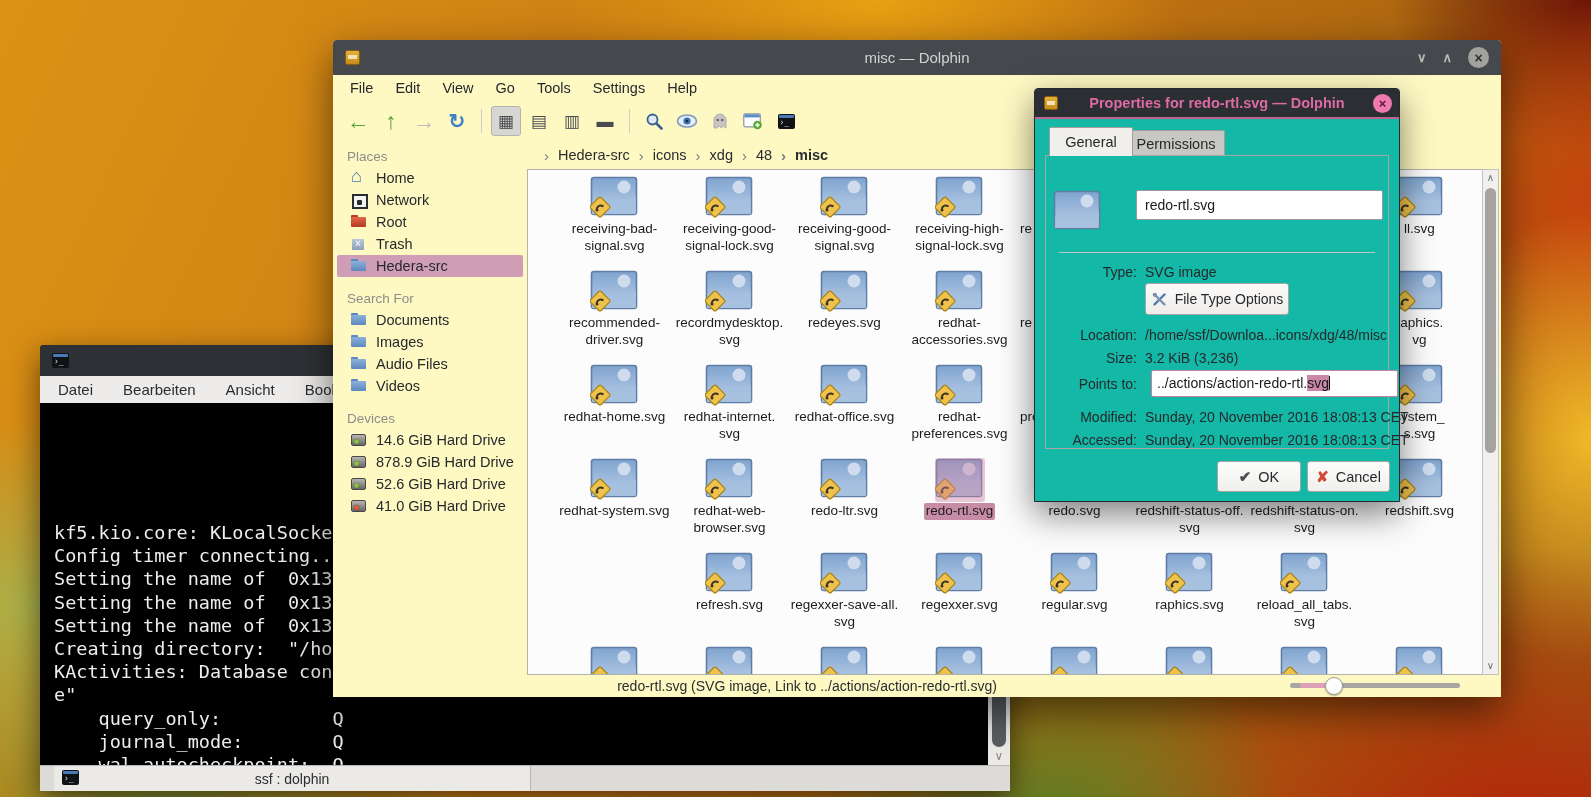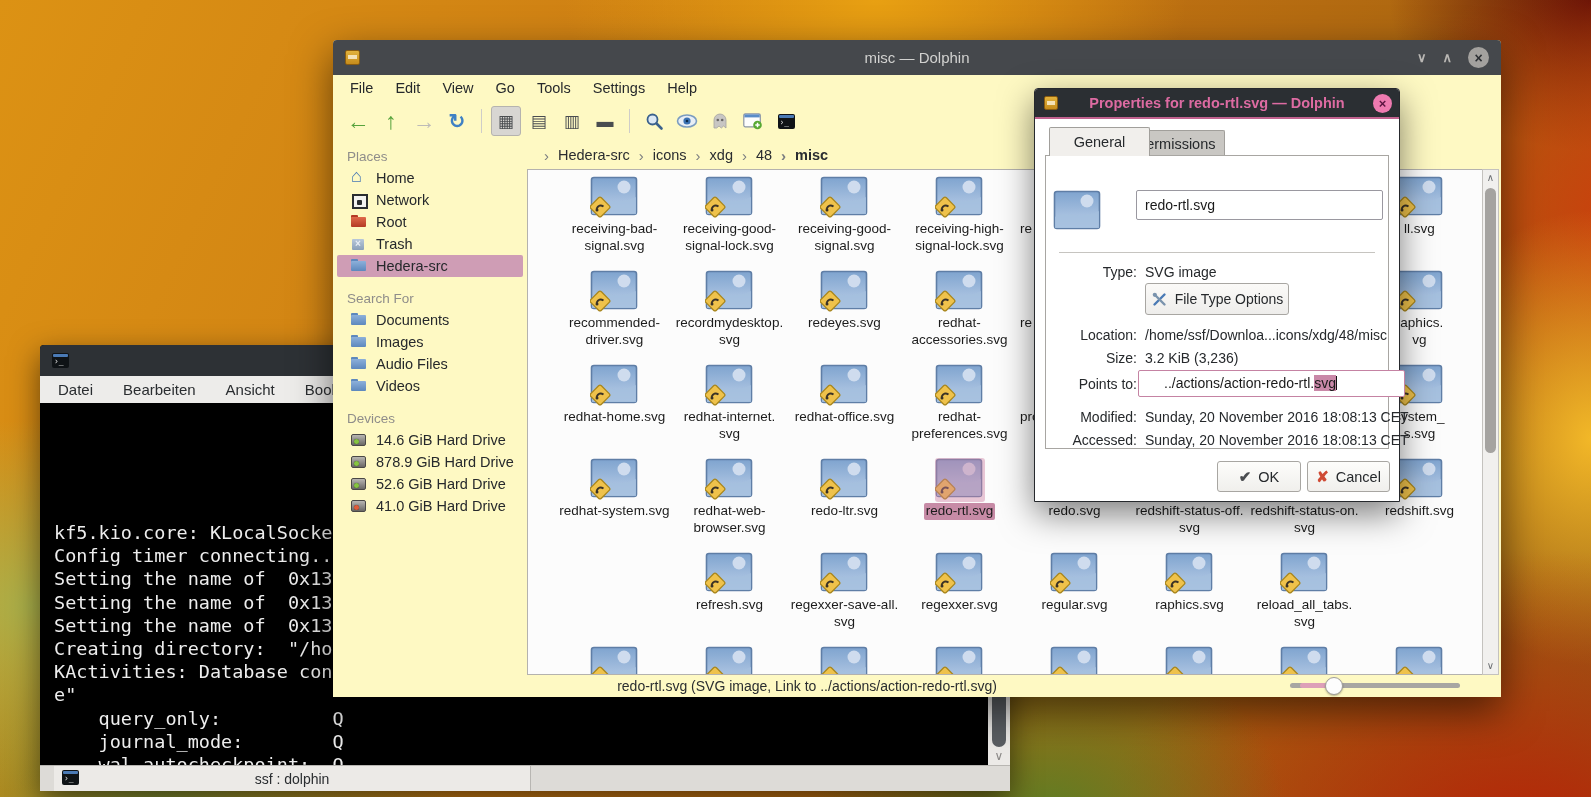--- a/index.html
+++ b/index.html
@@ -104,42 +104,42 @@
   .cell.selected .ltxt{background:#c78ba6}
   .cell.peek-left{text-align:left}
   .cell.peek-left .flabel{text-align:left;padding-left:1px}
   .d-status{position:absolute;left:0;right:0;bottom:0;height:22px;display:flex;align-items:center}
   .d-statustext{position:absolute;left:150px;width:648px;text-align:center;font-size:14px;color:#2a2d30}
   .zoomslider{position:absolute;left:957px;width:170px;top:50%;margin-top:-3px;height:5px;background:#a8a6a2;border-radius:3px}
   .zoomfill{position:absolute;left:10px;width:33px;top:0;height:5px;background:#dda0b8;border-radius:3px}
   .zoomhandle{position:absolute;left:35px;top:-6px;width:16px;height:16px;border-radius:50%;
               background:#fdfdfd;border:1px solid #a09e9a;box-shadow:0 1px 2px rgba(0,0,0,.3)}
   
-  .propdlg{position:absolute;left:1034px;top:88px;width:364px;height:412px;z-index:3;background:#ffffff;
+  .propdlg{position:absolute;left:1034px;top:88px;width:364px;height:412px;z-index:3;background:#14b8a6;
            border:1px solid #26292d;border-radius:4px 4px 0 0;box-shadow:0 12px 34px rgba(0,0,0,.5);box-sizing:content-box}
   .p-title{height:28px;background:#2b2f33;border-bottom:2px solid #c2628f;border-radius:3px 3px 0 0;
            position:relative;display:flex;align-items:center}
   .p-title .app-ico{position:absolute;left:9px;top:7px;width:14px;height:14px}
   .p-titletext{flex:1;text-align:center;color:#dd6ba2;font-weight:bold;font-size:14.5px}
   .p-close{position:absolute;right:7px;top:5px;width:19px;height:19px;border-radius:50%;background:#ee7ab0;
            color:#5a1340;font-size:13px;font-weight:bold;display:flex;align-items:center;justify-content:center}
   .p-tab{position:absolute;font-size:14.5px;color:#26292c;display:flex;align-items:center;justify-content:center;box-sizing:border-box}
-  .p-tab.active{left:14px;top:38px;width:101px;height:29px;background:#f1efec;border:1px solid #a19f9b;border-bottom:none;border-radius:2px 2px 0 0;z-index:2}
+  .p-tab.active{left:14px;top:38px;width:84px;height:29px;background:#f1efec;border:1px solid #a19f9b;border-bottom:none;border-radius:2px 2px 0 0;z-index:2}
   .p-tab.inactive{left:92px;top:41px;width:98px;height:26px;background:#c9c7c3;border:1px solid #a19f9b;border-bottom:none;border-radius:2px 2px 0 0}
   .p-frame{position:absolute;left:10px;right:10px;top:66px;bottom:52px;border:1px solid #a8a6a2}
   .p-thumb{position:absolute;left:18px;top:101px}
   .p-name{position:absolute;left:101px;top:101px;width:237px;height:28px;background:#fff;border:1px solid #9a98a0;
           border-radius:2px;font-size:14px;color:#1a1a1a;line-height:28px;padding-left:8px;box-sizing:content-box}
   .p-sep{position:absolute;left:24px;right:24px;top:163px;height:1px;background:#c6c4c0}
   .p-lab{position:absolute;left:10px;width:92px;text-align:right;font-size:14px;color:#26292c}
   .p-val{position:absolute;left:110px;font-size:14px;color:#26292c;white-space:nowrap}
   .p-ftobtn{position:absolute;left:110px;top:194px;width:142px;height:30px;display:flex;align-items:center;justify-content:center;gap:7px;
             background:linear-gradient(#fbfaf8,#eeedeb);border:1px solid #a8a6a2;border-radius:3px;font-size:14px;color:#26292c}
-  .p-points{position:absolute;left:103px;top:281px;width:240px;height:25px;background:#fff;border:1px solid #c583a3;
-            border-radius:2px;font-size:14px;color:#1a1a1a;line-height:25px;padding-left:25px;white-space:nowrap;overflow:hidden}
+  .p-points{position:absolute;left:116px;top:281px;width:240px;height:25px;background:#fff;border:1px solid #c583a3;
+            border-radius:2px;font-size:14px;color:#1a1a1a;line-height:25px;padding-left:5px;white-space:nowrap;overflow:hidden}
   .p-points .sel{background:#c988a8}
   .p-points .caret{display:inline-block;width:1.5px;height:14px;background:#111;vertical-align:-2px}
   .p-btn{position:absolute;top:372px;height:29px;display:flex;align-items:center;justify-content:center;gap:7px;
          background:linear-gradient(#fdfdfb,#f0efec);border:1px solid #a8a6a2;border-radius:3px;font-size:14.5px;color:#26292c}
   .p-ok{left:182px;width:82px}
   .p-cancel{left:272px;width:81px}
   .okmark{color:#4a4d50;font-weight:bold;font-size:15px}
   .xmark{color:#cf4a34;font-weight:bold;font-size:15px}
 </style>
 </head>

